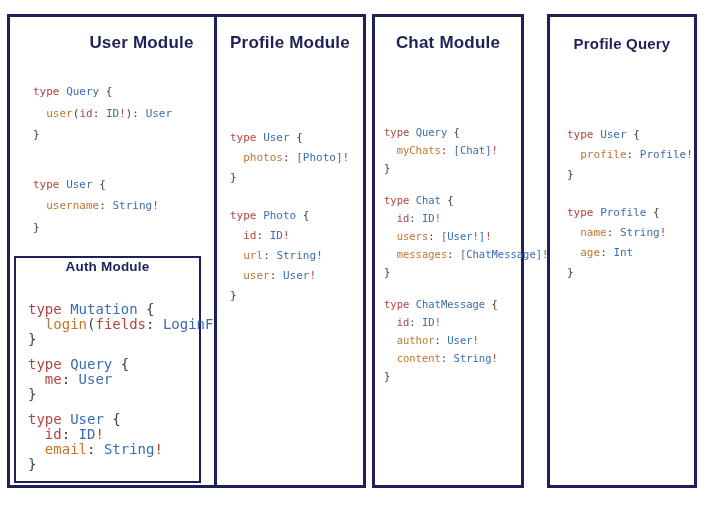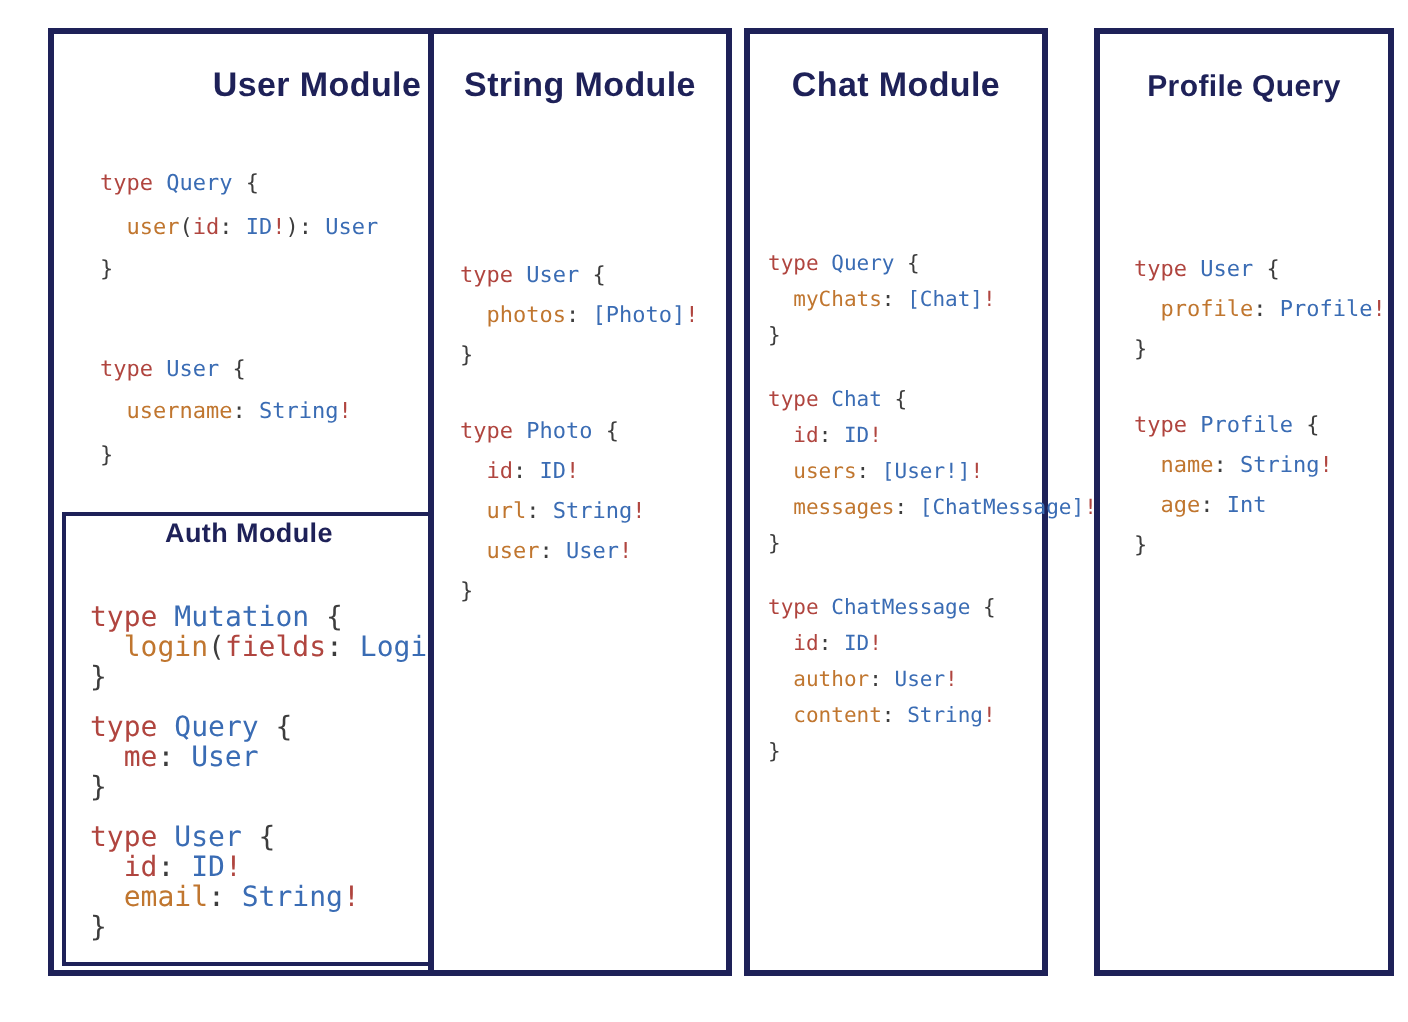--- a/index.html
+++ b/index.html
@@ -10,21 +10,21 @@
     font-family:"Liberation Sans",sans-serif;
     overflow:hidden;
   }
   .module{
     position:absolute;
     top:14px;height:474px;
     box-sizing:border-box;
     border:3px solid var(--navy);
     background:#ffffff;
   }
-  #m-user{left:24px;width:232px;padding-left:37px;}
+  #m-user{left:7px;width:232px;padding-left:37px;}
   #m-gallery{left:214px;width:152px;}
   #m-chat{left:372px;width:152px;}
   #m-profile{left:547px;width:150px;}
   .module-title{
     margin:16px 4px 0;
     text-align:center;
     color:var(--navy);
     font-weight:bold;
     font-size:17px;
     letter-spacing:.2px;
@@ -70,21 +70,21 @@
     <h2 class="module-title">User Module</h2>
     <div class="code"><pre><div><span class="tk-r">type</span><span class="tk-p"> </span><span class="tk-b">Query</span><span class="tk-p"> {</span></div><div><span class="tk-p">  </span><span class="tk-o">user</span><span class="tk-p">(</span><span class="tk-r">id</span><span class="tk-p">: </span><span class="tk-b">ID</span><span class="tk-r">!</span><span class="tk-p">): </span><span class="tk-b">User</span></div><div><span class="tk-p">}</span></div></pre><pre><div><span class="tk-r">type</span><span class="tk-p"> </span><span class="tk-b">User</span><span class="tk-p"> {</span></div><div><span class="tk-p">  </span><span class="tk-o">username</span><span class="tk-p">: </span><span class="tk-b">String</span><span class="tk-r">!</span></div><div><span class="tk-p">}</span></div></pre></div>
 
     <section class="nested-module">
       <h2 class="module-title">Auth Module</h2>
       <div class="code"><pre><div><span class="tk-r">type</span><span class="tk-p"> </span><span class="tk-b">Mutation</span><span class="tk-p"> {</span></div><div><span class="tk-p">  </span><span class="tk-o">login</span><span class="tk-p">(</span><span class="tk-r">fields</span><span class="tk-p">: </span><span class="tk-b">LoginFields</span><span class="tk-p">): </span><span class="tk-b">User</span></div><div><span class="tk-p">}</span></div></pre><pre><div><span class="tk-r">type</span><span class="tk-p"> </span><span class="tk-b">Query</span><span class="tk-p"> {</span></div><div><span class="tk-p">  </span><span class="tk-r">me</span><span class="tk-p">: </span><span class="tk-b">User</span></div><div><span class="tk-p">}</span></div></pre><pre><div><span class="tk-r">type</span><span class="tk-p"> </span><span class="tk-b">User</span><span class="tk-p"> {</span></div><div><span class="tk-p">  </span><span class="tk-r">id</span><span class="tk-p">: </span><span class="tk-b">ID</span><span class="tk-r">!</span></div><div><span class="tk-p">  </span><span class="tk-o">email</span><span class="tk-p">: </span><span class="tk-b">String</span><span class="tk-r">!</span></div><div><span class="tk-p">}</span></div></pre></div>
     </section>
   </section>
 
   <section class="module" id="m-gallery">
-    <h2 class="module-title">String Module</h2>
+    <h2 class="module-title">Profile Module</h2>
     <div class="code"><pre><div><span class="tk-r">type</span><span class="tk-p"> </span><span class="tk-b">User</span><span class="tk-p"> {</span></div><div><span class="tk-p">  </span><span class="tk-o">photos</span><span class="tk-p">: </span><span class="tk-b">[Photo]</span><span class="tk-r">!</span></div><div><span class="tk-p">}</span></div></pre><pre><div><span class="tk-r">type</span><span class="tk-p"> </span><span class="tk-b">Photo</span><span class="tk-p"> {</span></div><div><span class="tk-p">  </span><span class="tk-r">id</span><span class="tk-p">: </span><span class="tk-b">ID</span><span class="tk-r">!</span></div><div><span class="tk-p">  </span><span class="tk-o">url</span><span class="tk-p">: </span><span class="tk-b">String</span><span class="tk-r">!</span></div><div><span class="tk-p">  </span><span class="tk-o">user</span><span class="tk-p">: </span><span class="tk-b">User</span><span class="tk-r">!</span></div><div><span class="tk-p">}</span></div></pre></div>
   </section>
 
   <section class="module" id="m-chat">
     <h2 class="module-title">Chat Module</h2>
     <div class="code"><pre><div><span class="tk-r">type</span><span class="tk-p"> </span><span class="tk-b">Query</span><span class="tk-p"> {</span></div><div><span class="tk-p">  </span><span class="tk-o">myChats</span><span class="tk-p">: </span><span class="tk-b">[Chat]</span><span class="tk-r">!</span></div><div><span class="tk-p">}</span></div></pre><pre><div><span class="tk-r">type</span><span class="tk-p"> </span><span class="tk-b">Chat</span><span class="tk-p"> {</span></div><div><span class="tk-p">  </span><span class="tk-r">id</span><span class="tk-p">: </span><span class="tk-b">ID</span><span class="tk-r">!</span></div><div><span class="tk-p">  </span><span class="tk-o">users</span><span class="tk-p">: </span><span class="tk-b">[User!]</span><span class="tk-r">!</span></div><div><span class="tk-p">  </span><span class="tk-o">messages</span><span class="tk-p">: </span><span class="tk-b">[ChatMessage]</span><span class="tk-r">!</span></div><div><span class="tk-p">}</span></div></pre><pre><div><span class="tk-r">type</span><span class="tk-p"> </span><span class="tk-b">ChatMessage</span><span class="tk-p"> {</span></div><div><span class="tk-p">  </span><span class="tk-r">id</span><span class="tk-p">: </span><span class="tk-b">ID</span><span class="tk-r">!</span></div><div><span class="tk-p">  </span><span class="tk-o">author</span><span class="tk-p">: </span><span class="tk-b">User</span><span class="tk-r">!</span></div><div><span class="tk-p">  </span><span class="tk-o">content</span><span class="tk-p">: </span><span class="tk-b">String</span><span class="tk-r">!</span></div><div><span class="tk-p">}</span></div></pre></div>
   </section>
 
   <section class="module" id="m-profile">
     <h2 class="module-title">Profile Query</h2>

